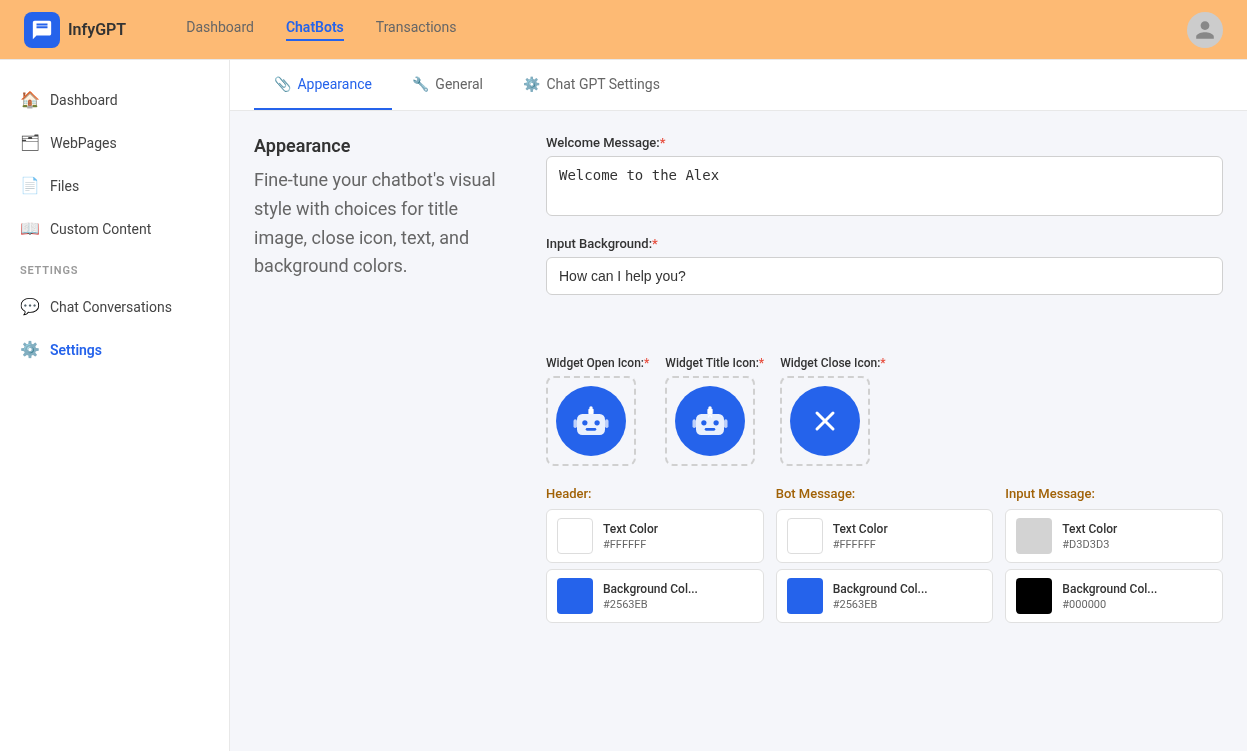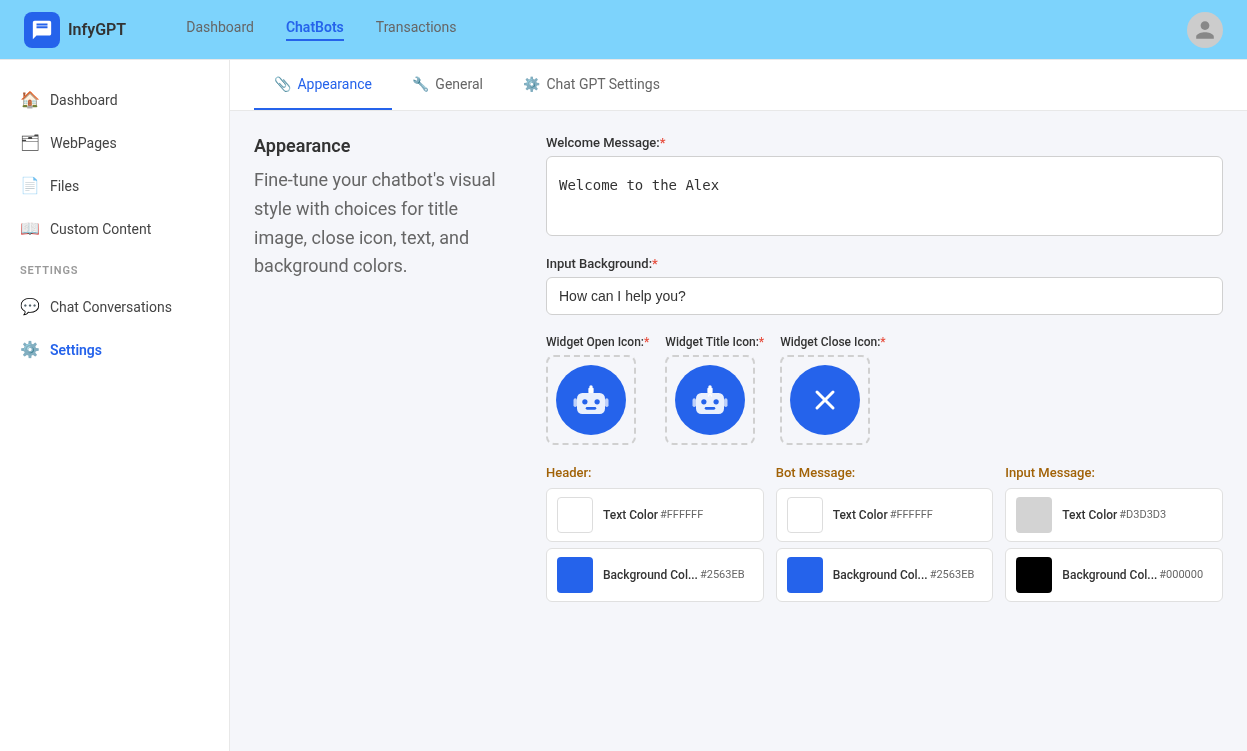--- a/index.html
+++ b/index.html
@@ -1,20 +1,20 @@
 <!DOCTYPE html>
 <html><head>
   <meta charset="utf-8">
   <style>
     * { box-sizing: border-box; margin: 0; padding: 0; }
     body { font-family: -apple-system, BlinkMacSystemFont, 'Segoe UI', Roboto, sans-serif; background: #f5f6fa; color: #333; display: flex; flex-direction: column; height: 751px; overflow: hidden; }
 
     
     .top-nav {
-      background: #7dd3fc;
+      background: #fdba74;
       border-bottom: 1px solid #e8e8e8;
       height: 60px;
       display: flex;
       align-items: center;
       padding: 0 24px;
       gap: 40px;
       position: relative;
       z-index: 10;
     }
     .logo {
@@ -172,44 +172,45 @@
       font-weight: 500;
       color: #333;
       margin-bottom: 6px;
     }
     .field-label .required { color: #e74c3c; }
 
     .textarea-field {
       width: 100%;
       border: 1px solid #d0d0d0;
       border-radius: 6px;
-      padding: 20px 12px;
+      padding: 10px 12px;
       font-size: 14px;
       color: #333;
       resize: none;
-      height: 80px;
+      height: 60px;
       margin-bottom: 16px;
       background: #fff;
     }
     .input-field {
       width: 100%;
       border: 1px solid #d0d0d0;
       border-radius: 6px;
       padding: 10px 12px;
       font-size: 14px;
       color: #333;
       background: #fff;
       margin-bottom: 20px;
     }
 
     
     .icons-row {
       display: flex;
       gap: 16px;
       margin-bottom: 20px;
+      margin-top: 41px;
     }
     .icon-group {
       display: flex;
       flex-direction: column;
       gap: 6px;
     }
     .icon-group-label {
       font-size: 12px;
       font-weight: 500;
       color: #333;
@@ -273,20 +274,21 @@
       background: #fff;
     }
     .color-swatch {
       width: 36px;
       height: 36px;
       border-radius: 4px;
       flex-shrink: 0;
     }
     .color-info {
       display: flex;
+      flex-direction: column;
       gap: 2px;
     }
     .color-info-label {
       font-size: 12px;
       font-weight: 500;
       color: #333;
     }
     .color-info-value {
       font-size: 11px;
       color: #666;

